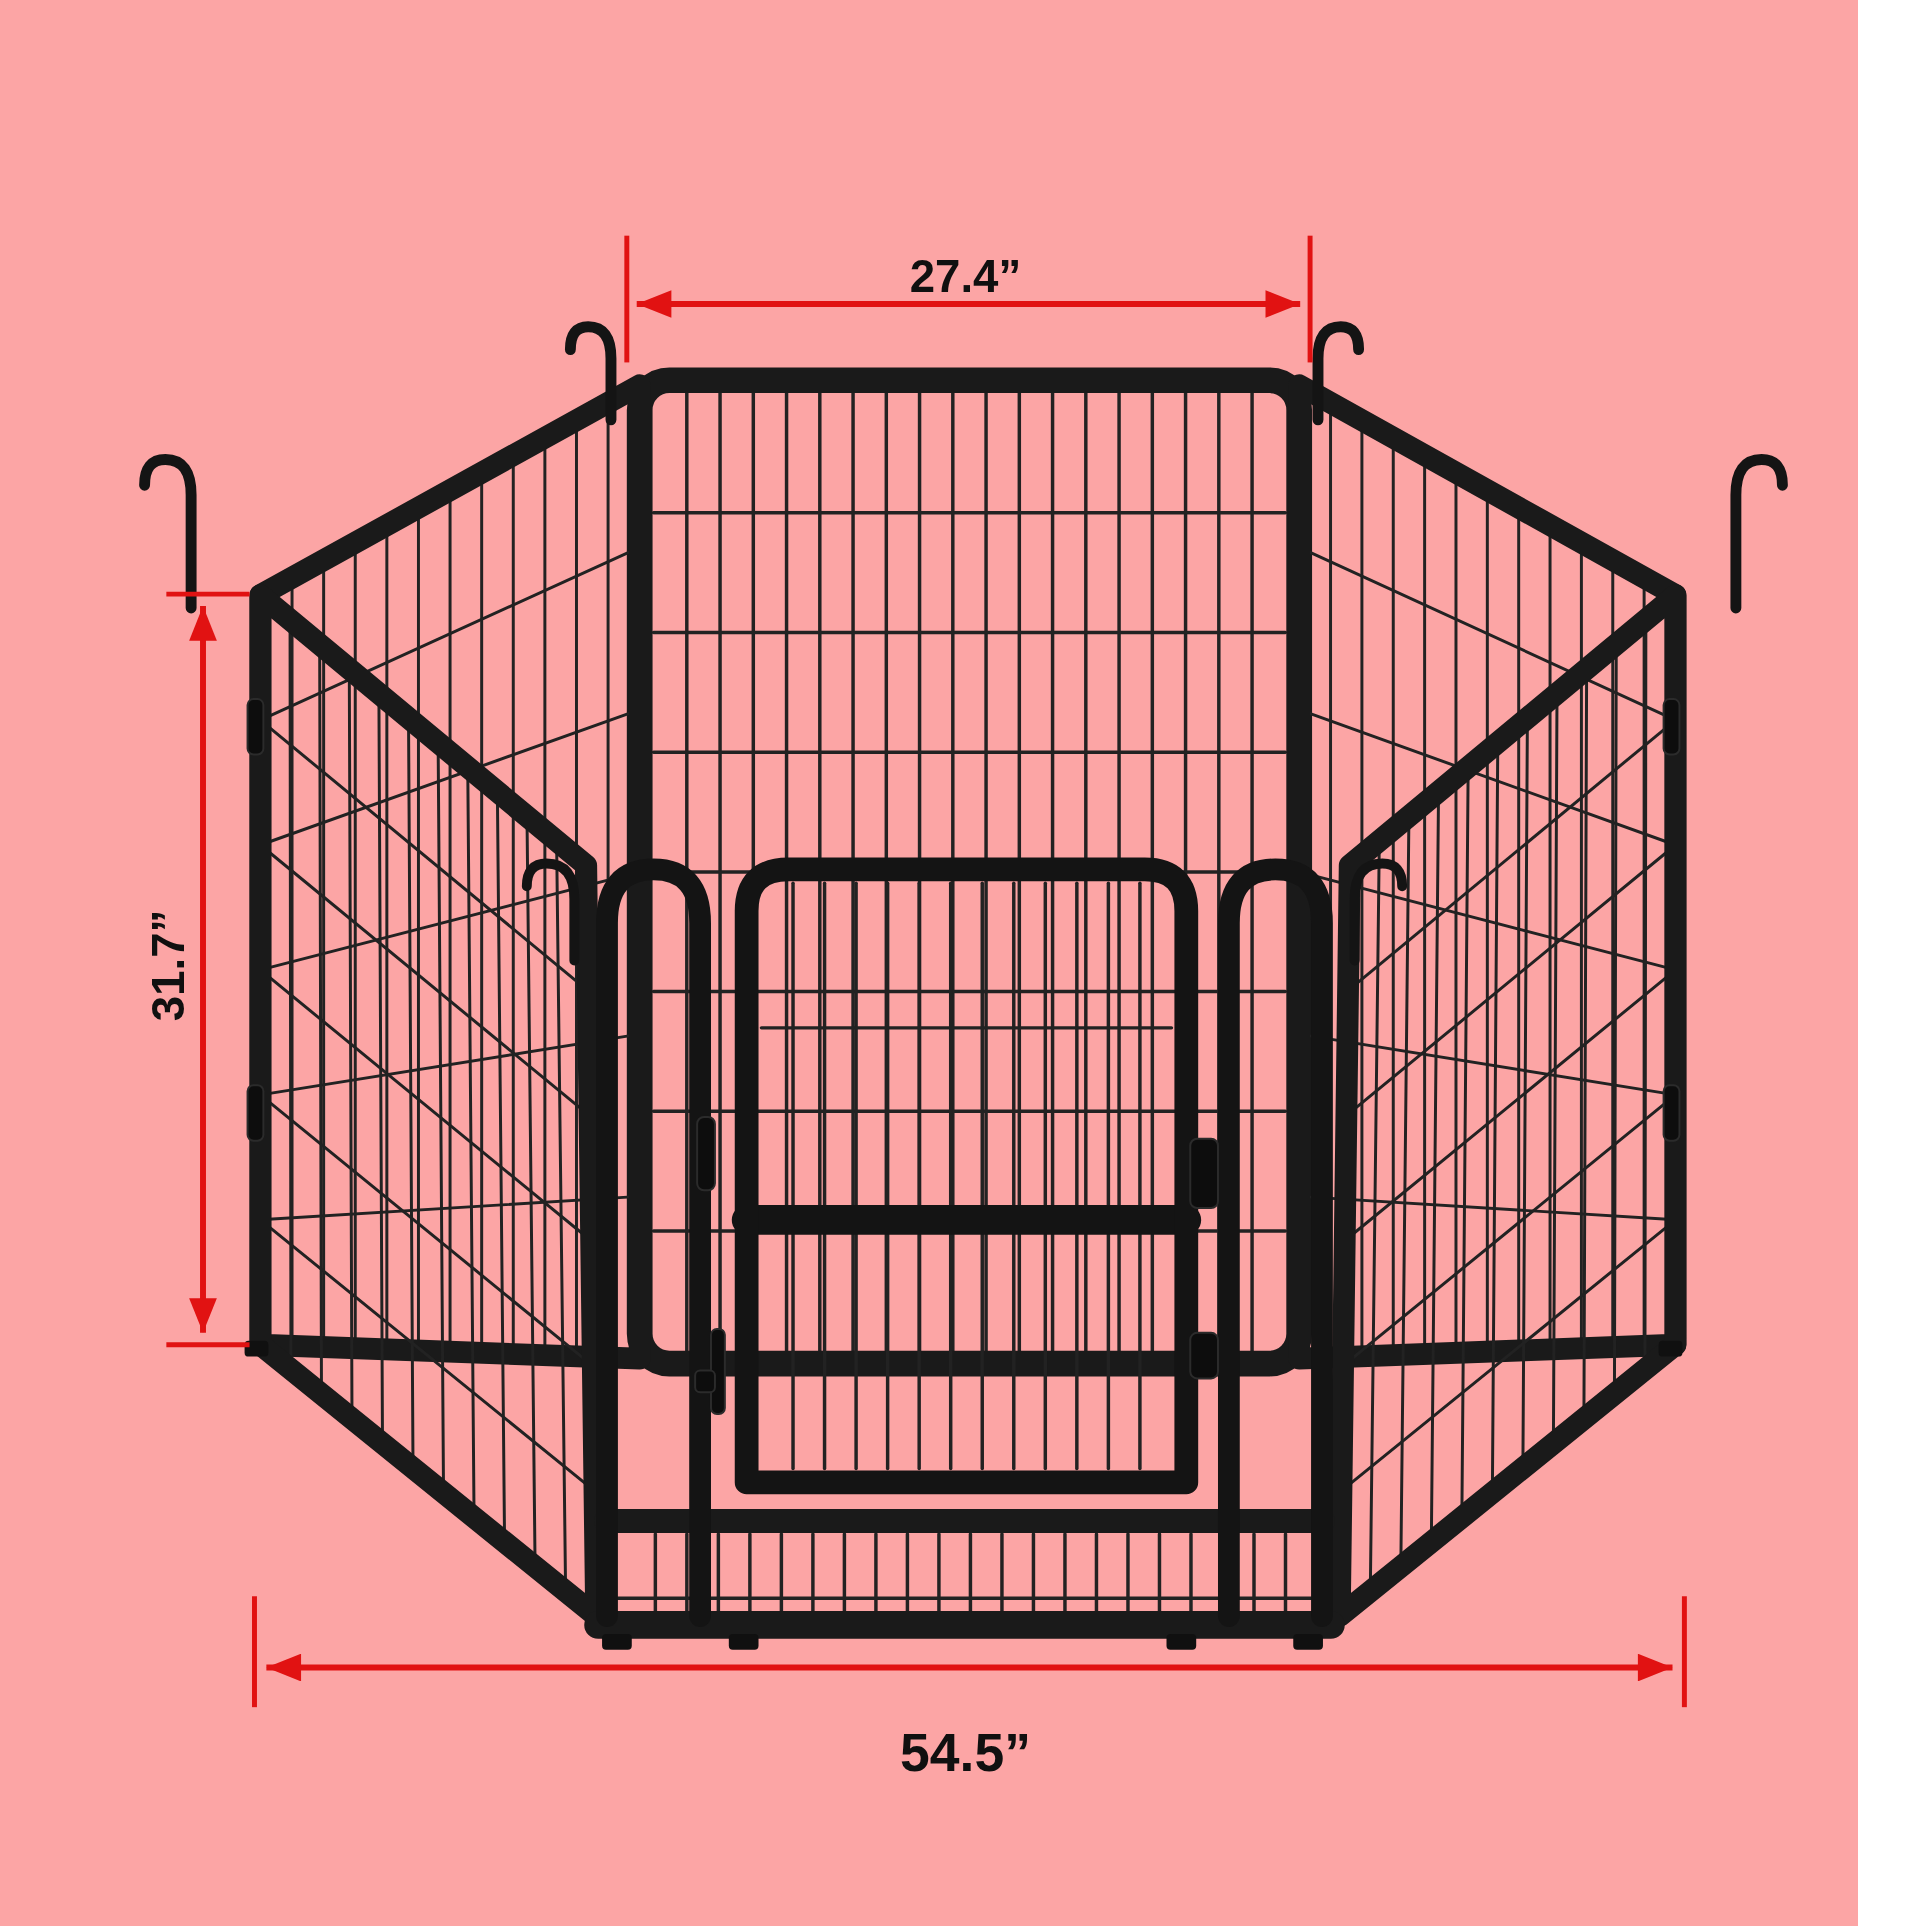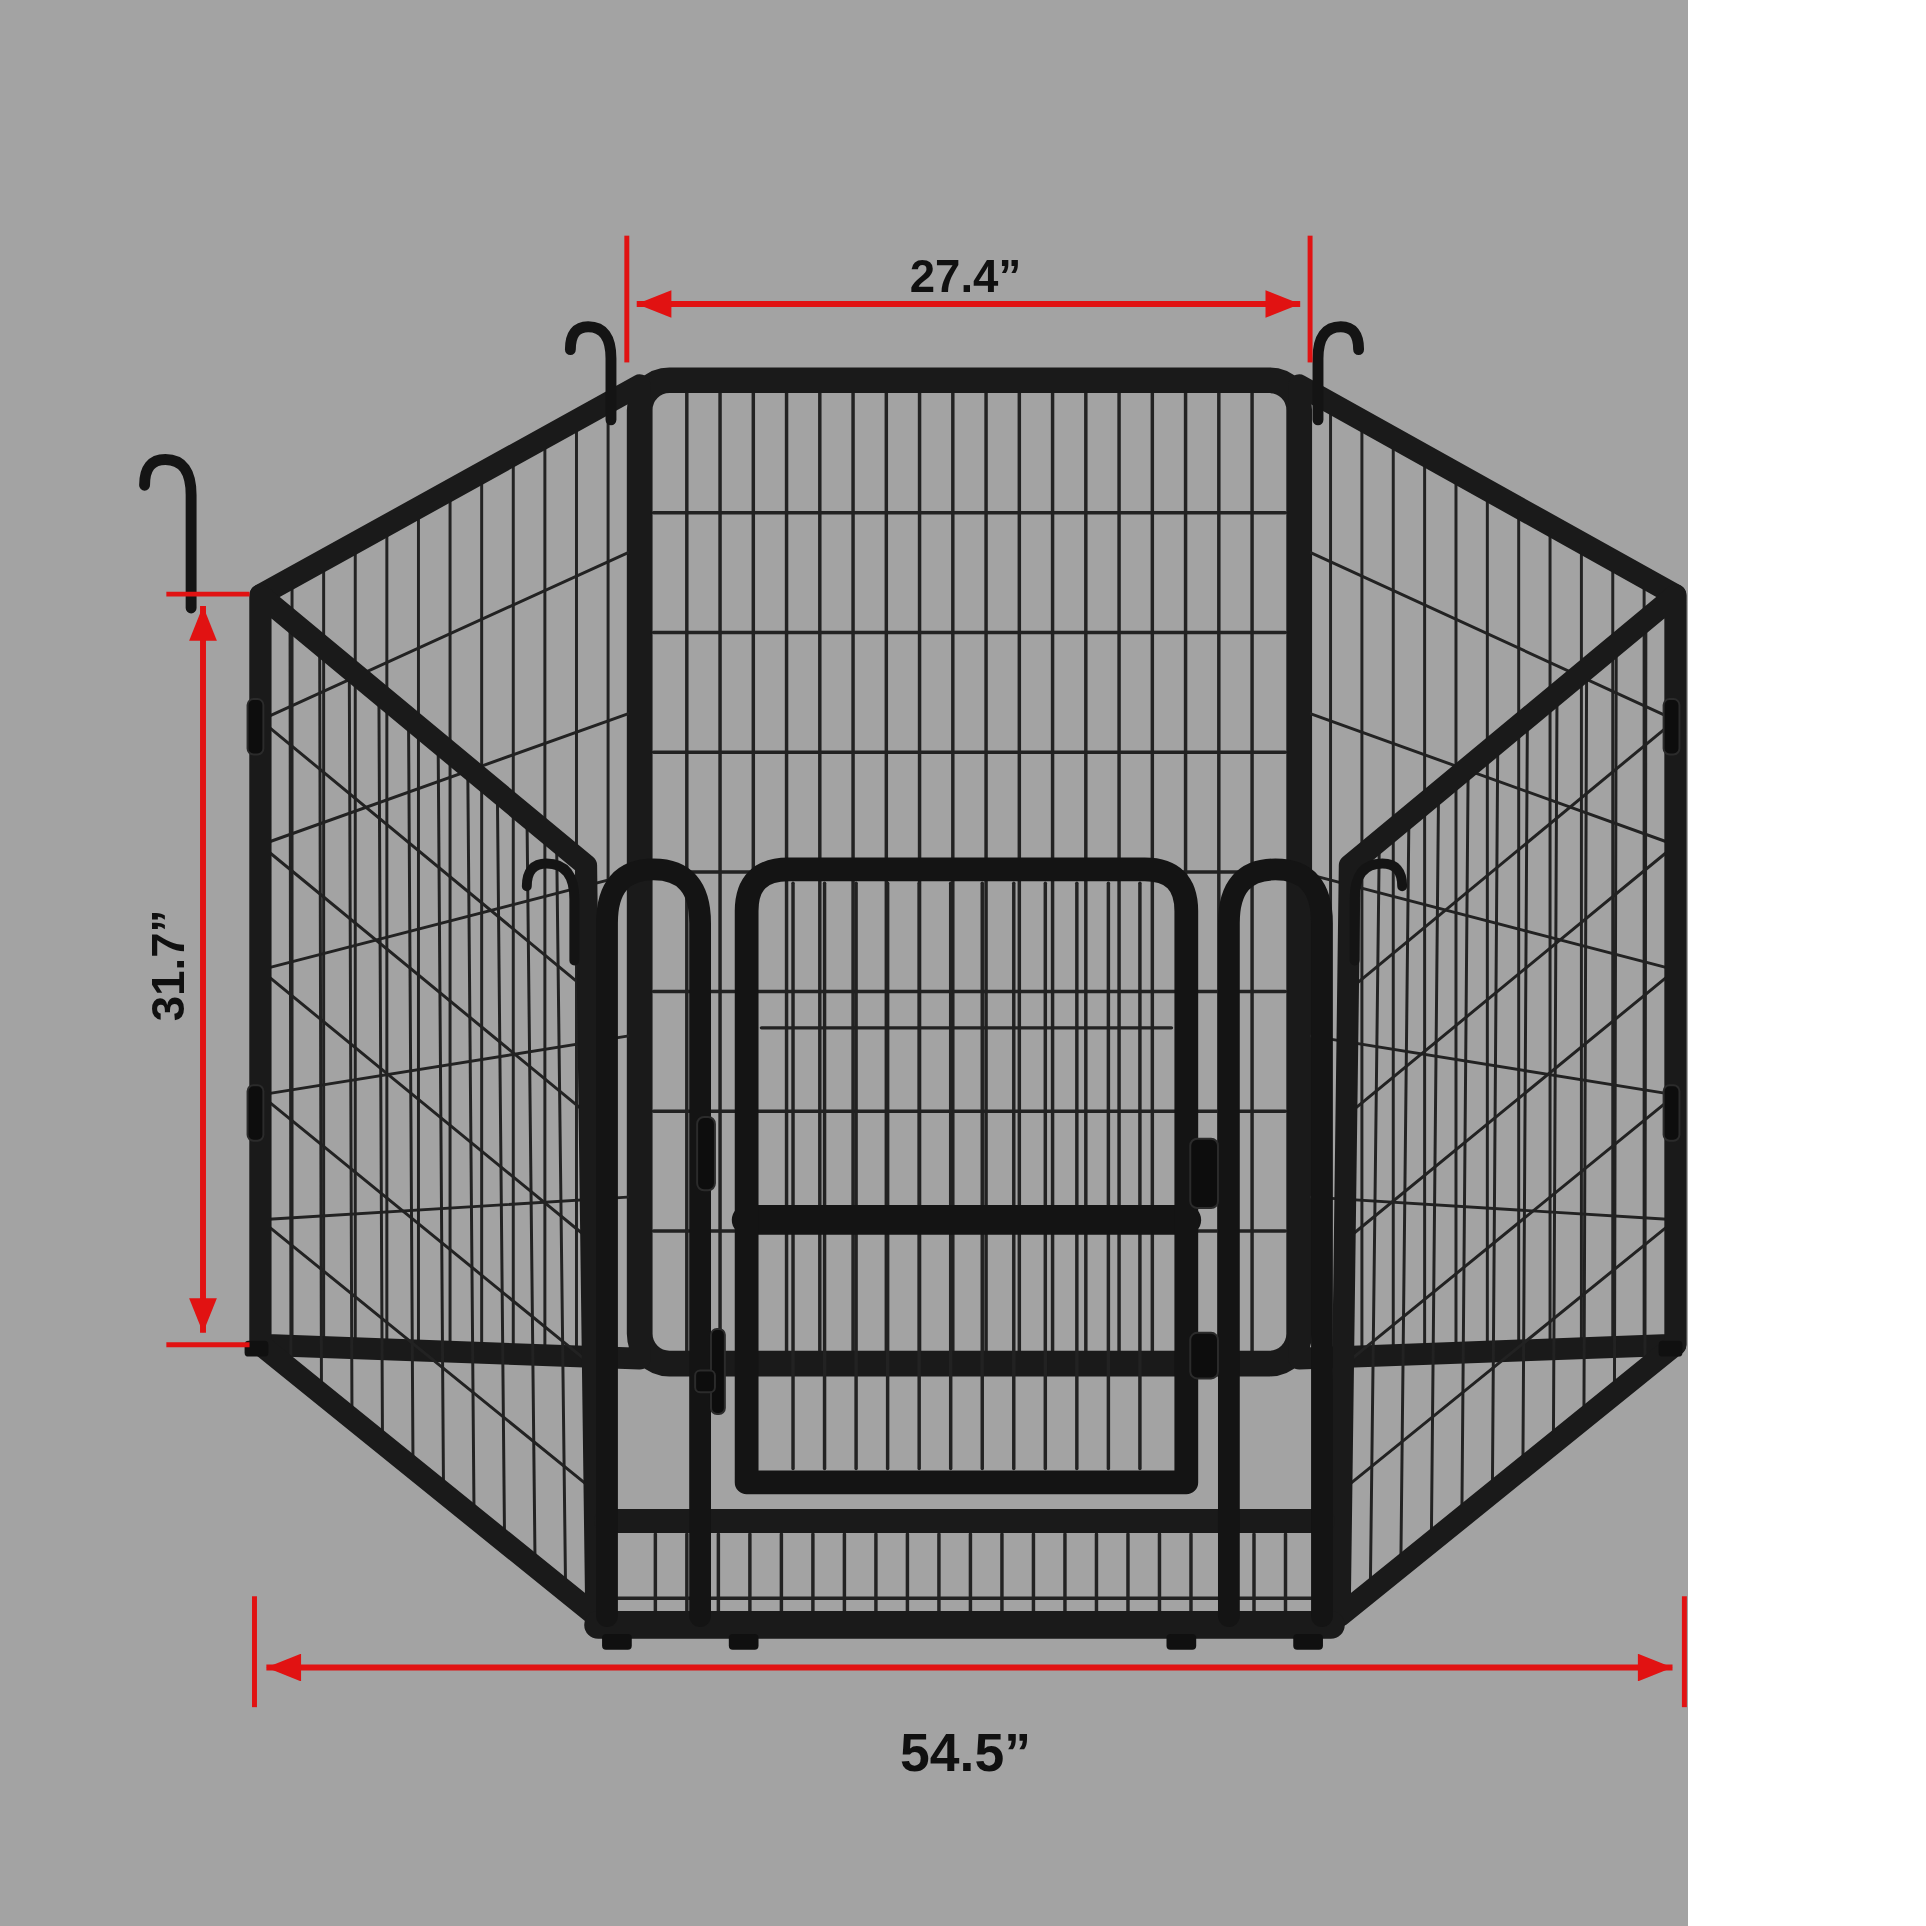--- a/index.html
+++ b/index.html
@@ -1,16 +1,16 @@
 <!DOCTYPE html>
 <html><head>
 <meta charset="utf-8">
 <style>
   html,body{margin:0;padding:0;background:#ffffff;}
-  .stage{width:1688px;height:1927px;background:#a3a3a3;position:relative;overflow:hidden;}
+  .stage{width:1858px;height:1927px;background:#fca5a5;position:relative;overflow:hidden;}
   svg{display:block;}
   .tube{stroke:#1a1a1a;fill:none;stroke-linejoin:round;stroke-linecap:round;}
   .tube-dark{stroke:#141414;fill:none;stroke-linejoin:round;stroke-linecap:round;}
   .wire{stroke:#222222;fill:none;stroke-linecap:round;}
   .hw{fill:#0d0d0d;stroke:#2b2b2b;stroke-width:2;}
   .foot{fill:#101010;}
   .dimline{stroke:#e11212;stroke-width:6;fill:none;}
   .dimtick{stroke:#e11212;stroke-width:5;fill:none;}
   .dimlabel{font:700 46px "Liberation Sans", sans-serif;fill:#101010;}
   .dimlabel-big{font:700 54px "Liberation Sans", sans-serif;fill:#101010;}

